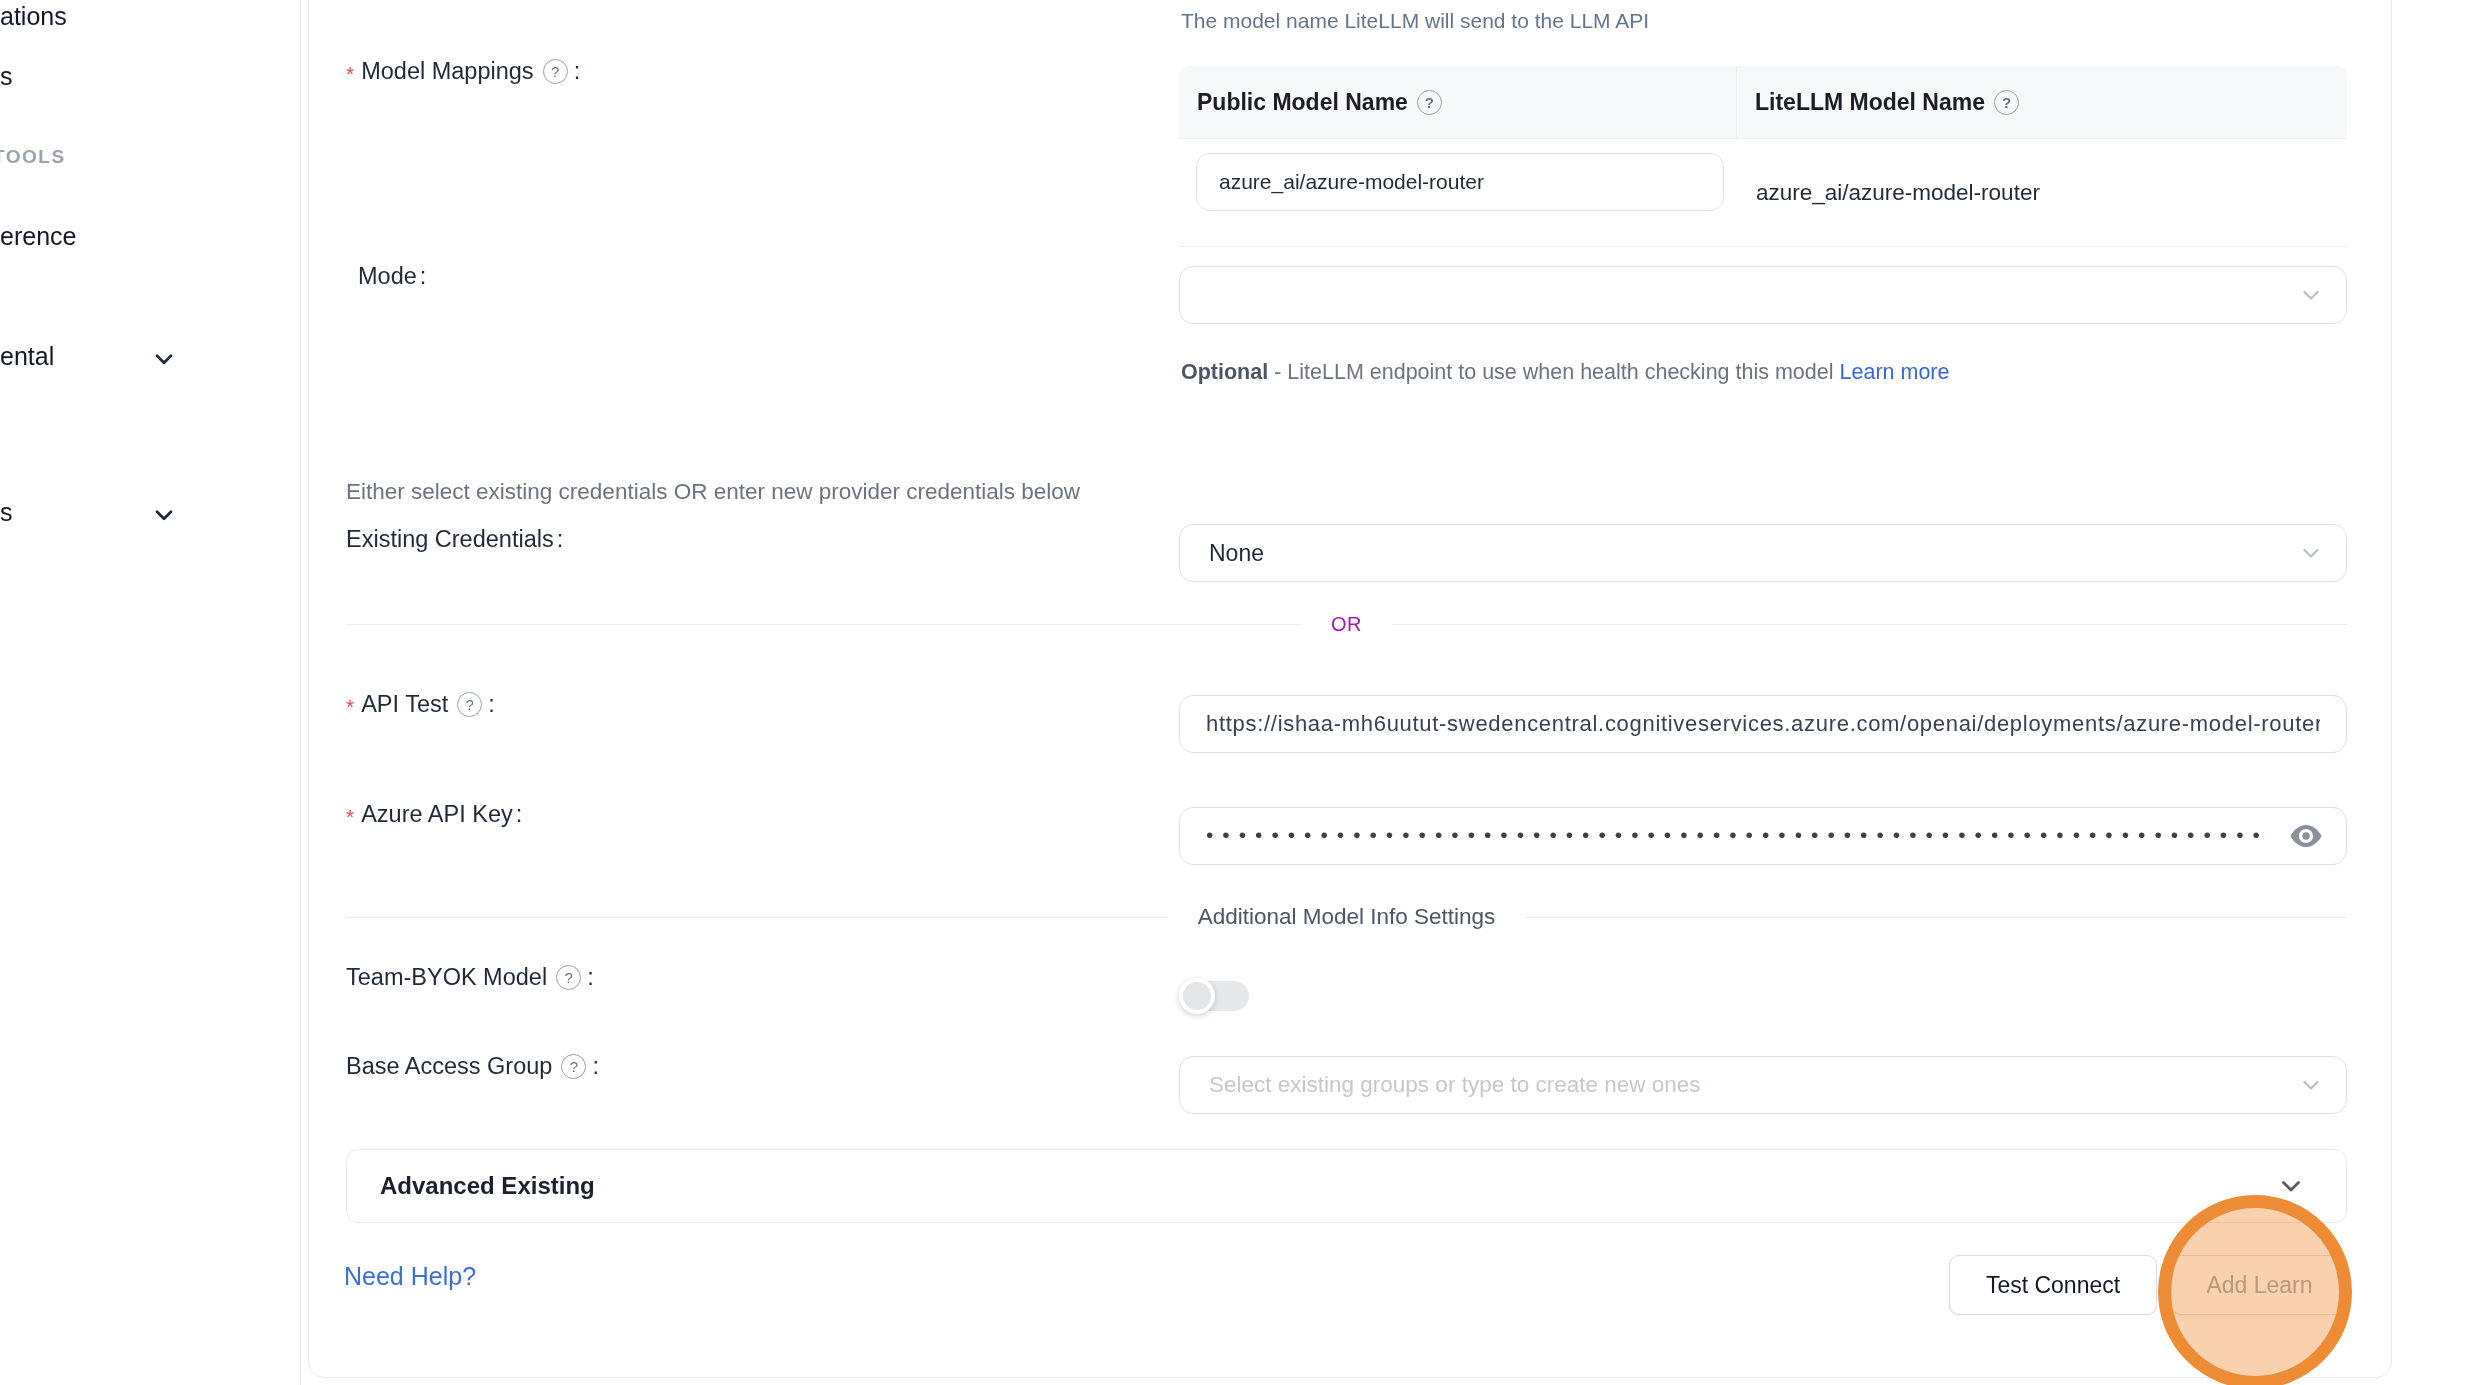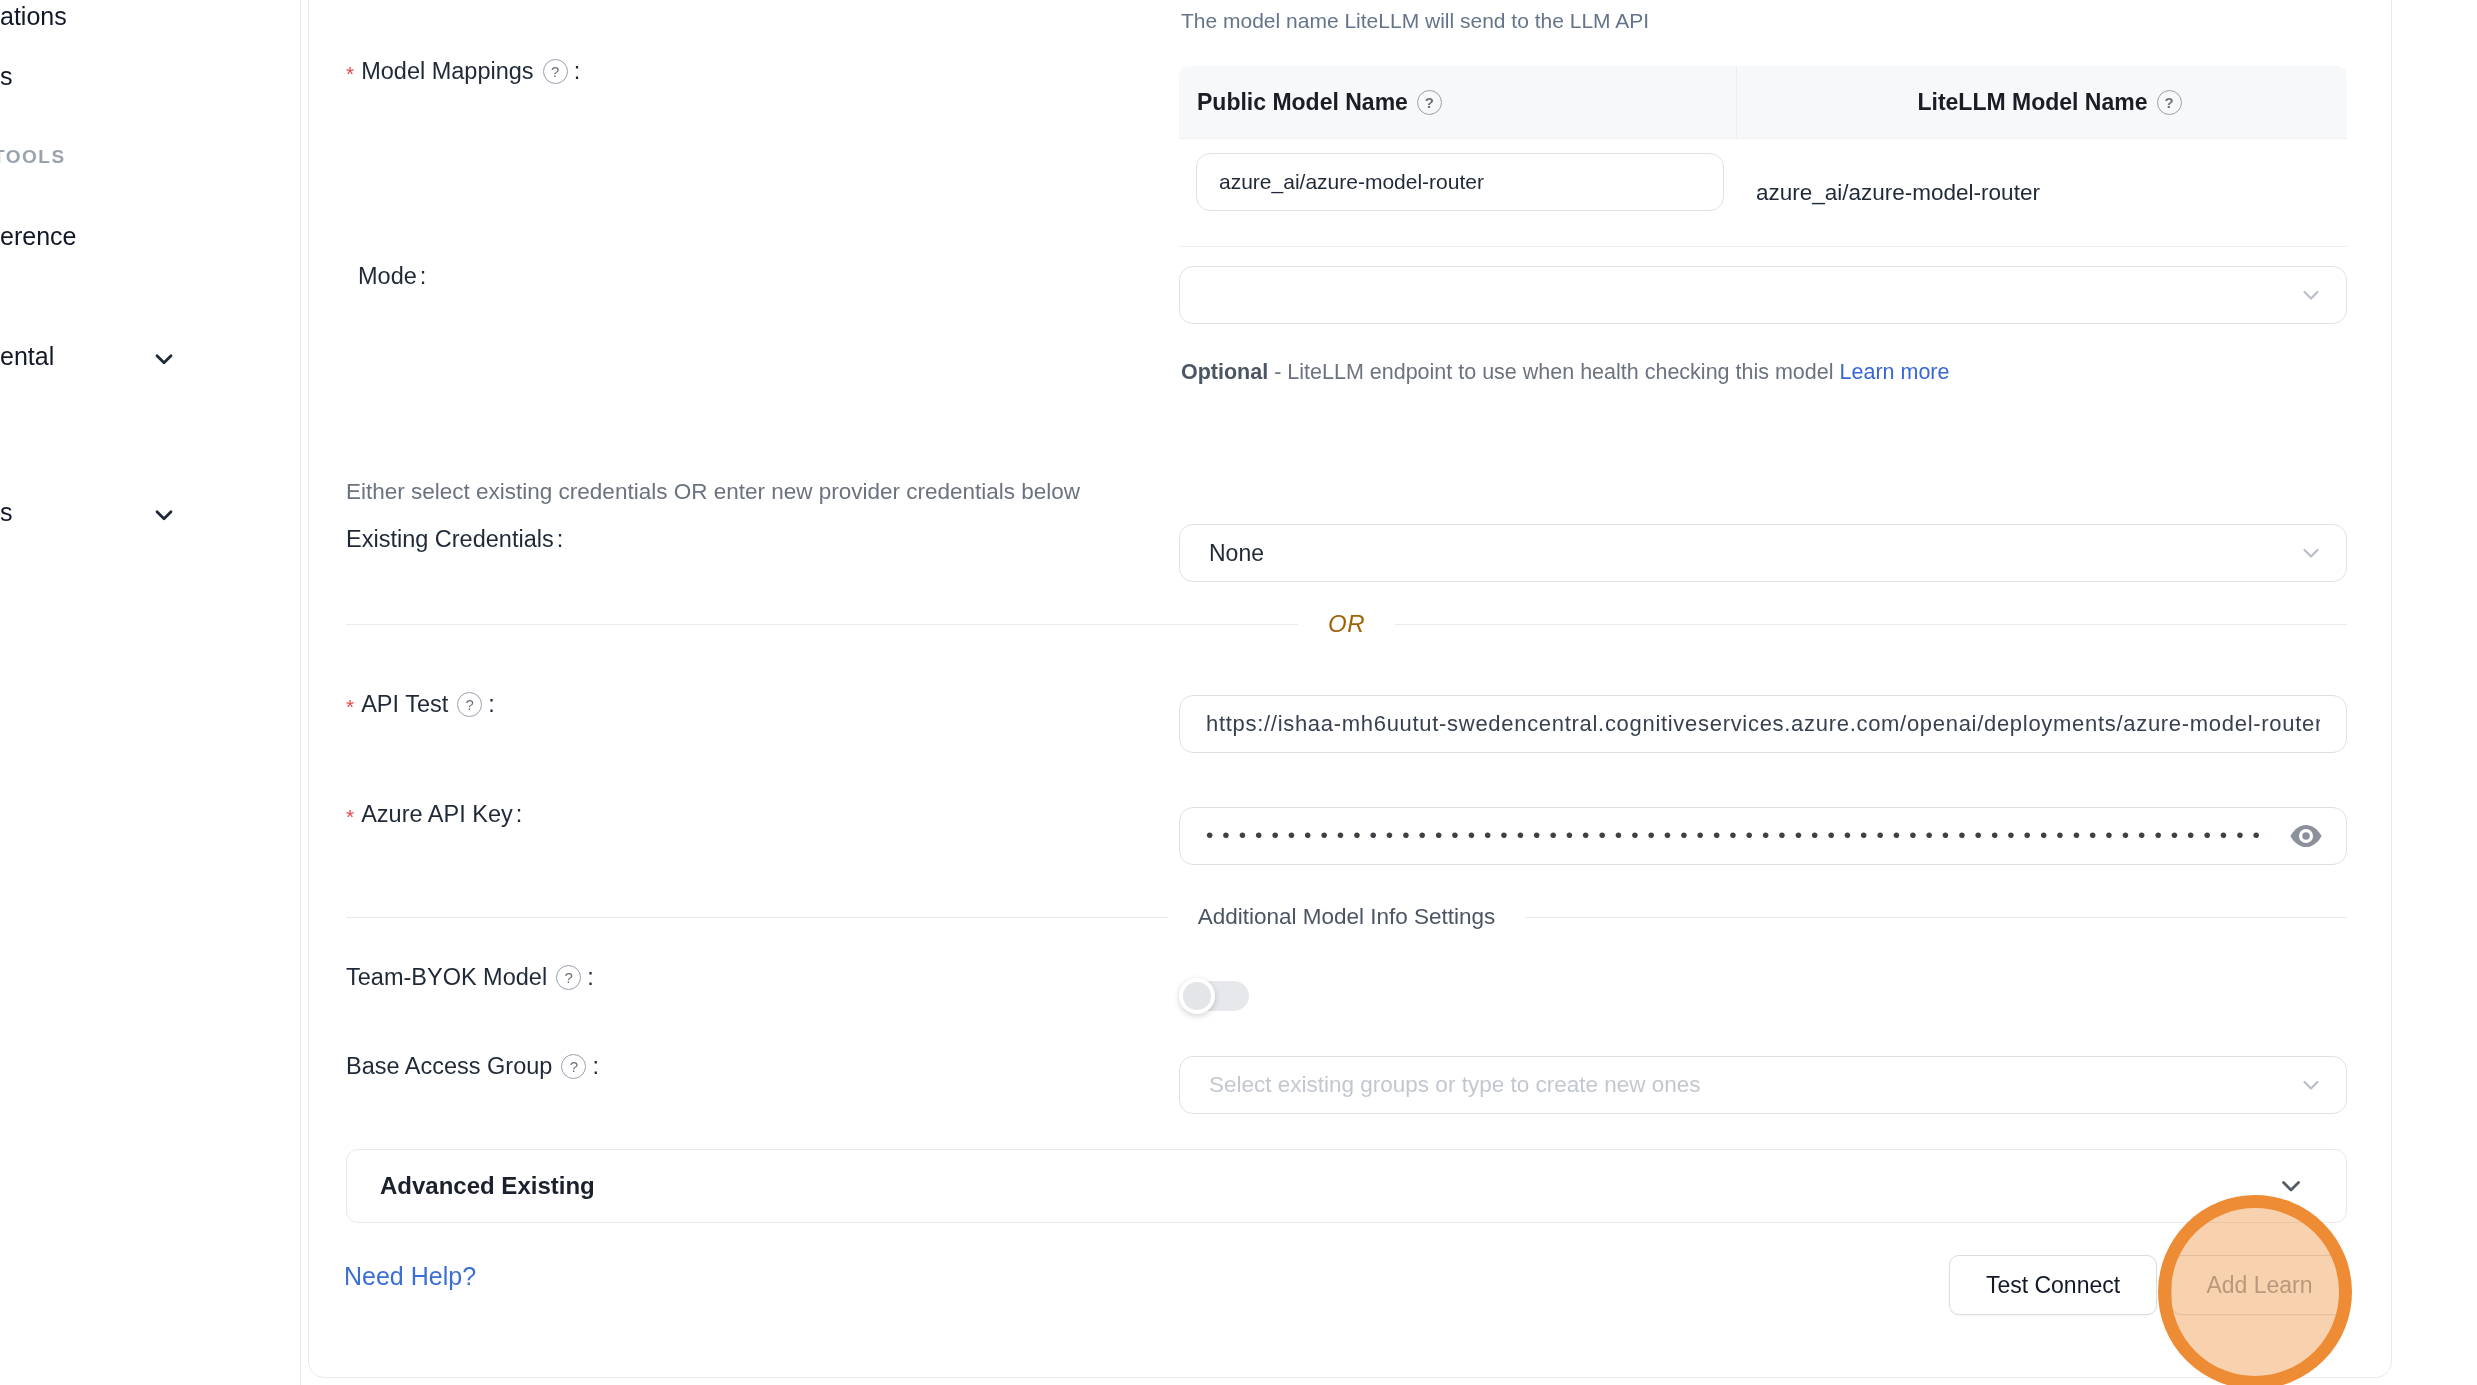--- a/index.html
+++ b/index.html
@@ -21,21 +21,21 @@
   .field-label { position:absolute; left:37px; display:flex; align-items:center; height:36px; font-size:23.5px; color:#1f2937; }
   .req { color:#e5484d; font-size:21px; margin-right:7px; position:relative; top:3px; }
   .qmark { display:inline-flex; align-items:center; justify-content:center; width:25px; height:25px; border:1.5px solid #9aa1ab; border-radius:50%; color:#6c727c; font-size:15px; margin:0 3px 0 9px; }
   .colon { margin-left:3px; }
 
   
   .mm-table { position:absolute; left:870px; top:85px; width:1168px; border-bottom:1px solid #edf0f3; }
   .mm-head { display:flex; height:73px; background:#f7f8f9; border-radius:10px 10px 0 0; border-bottom:1px solid #eef0f3; }
   .mm-hcell { display:flex; align-items:center; padding-left:18px; font-size:23px; font-weight:600; color:#1a1d23; }
   .mm-hcell.c1 { width:558px; border-right:1px solid #eceef1; }
-  .mm-hcell.c2 { flex:1;justify-content:center; }
+  .mm-hcell.c2 { flex:1; }
   .mm-body { display:flex; height:107px; }
   .mm-bcell.c1 { position:relative; width:558px; }
   .mm-bcell.c2 { flex:1; display:flex; align-items:center; padding-left:19px; font-size:22.5px; color:#1f2937; }
   .mm-input { position:absolute; left:17px; top:14px; width:528px; height:58px; border:1px solid #dde1e6; border-radius:14px; font-size:21px; color:#1f2937; padding:0 22px; font-family:"Liberation Sans", sans-serif; outline:none; background:#fff; }
 
   
   .select, .tinput { position:absolute; left:870px; width:1168px; height:58px; background:#fff; border:1px solid #dde1e6; border-radius:14px; }
   .select { display:flex; align-items:center; padding:0 60px 0 29px; font-size:23px; color:#1f2937; cursor:pointer; }
   .select .chev { position:absolute; right:22px; top:50%; transform:translateY(-50%); color:#b9bfc8; }
   .select .placeholder { color:#c3c8cf; font-size:22.5px; white-space:nowrap; overflow:hidden; }
@@ -43,21 +43,21 @@
 
   .mode-help { position:absolute; left:872px; top:370px; width:860px; font-size:21.5px; line-height:42px; color:#6b7280; }
   .mode-help b { color:#4b5563; font-weight:700; }
   .mode-help a { color:#3767d6; text-decoration:none; cursor:pointer; }
 
   .cred-note { position:absolute; left:37px; top:498px; font-size:22.5px; color:#6b7280; }
 
   .divider { position:absolute; left:37px; width:2001px; height:26px; display:flex; align-items:center; }
   .divider .line { flex:1; border-top:1px solid #e8eaee; height:0; }
   .divider .dtext { padding:0 30px; white-space:nowrap; }
-  .or-text { font-size:24px; color:#a16207; letter-spacing:0.5px;font-style:italic; }
+  .or-text { font-size:20px; color:#a21caf; letter-spacing:0.5px; }
   .adl-text { font-size:22.5px; color:#4b5563; }
 
   .masked { position:absolute; left:870px; width:1168px; height:58px; border:1px solid #dde1e6; border-radius:14px; background:#fff; overflow:hidden; }
   .masked .dots { position:absolute; left:26px; right:76px; top:50%; transform:translateY(-54%); font-size:21px; letter-spacing:9px; color:#3f3f46; white-space:nowrap; overflow:hidden; }
   .masked .eye { position:absolute; right:22px; top:50%; transform:translateY(-50%); cursor:pointer; display:flex; }
 
   .toggle { position:absolute; left:872px; top:1000px; width:68px; height:30px; background:#e6e8ec; border-radius:15px; cursor:pointer; }
   .toggle .knob { position:absolute; left:-2px; top:-3px; width:36px; height:36px; background:#e3e5e8; border:4px solid #ffffff; border-radius:50%; box-shadow:0 2px 6px rgba(0,0,0,0.18); }
 
   .adv-panel { position:absolute; left:37px; top:1168px; width:2001px; height:74px; border:1px solid #e6e9ed; border-radius:12px; background:#fff; display:flex; align-items:center; padding:0 40px 0 33px; cursor:pointer; }

